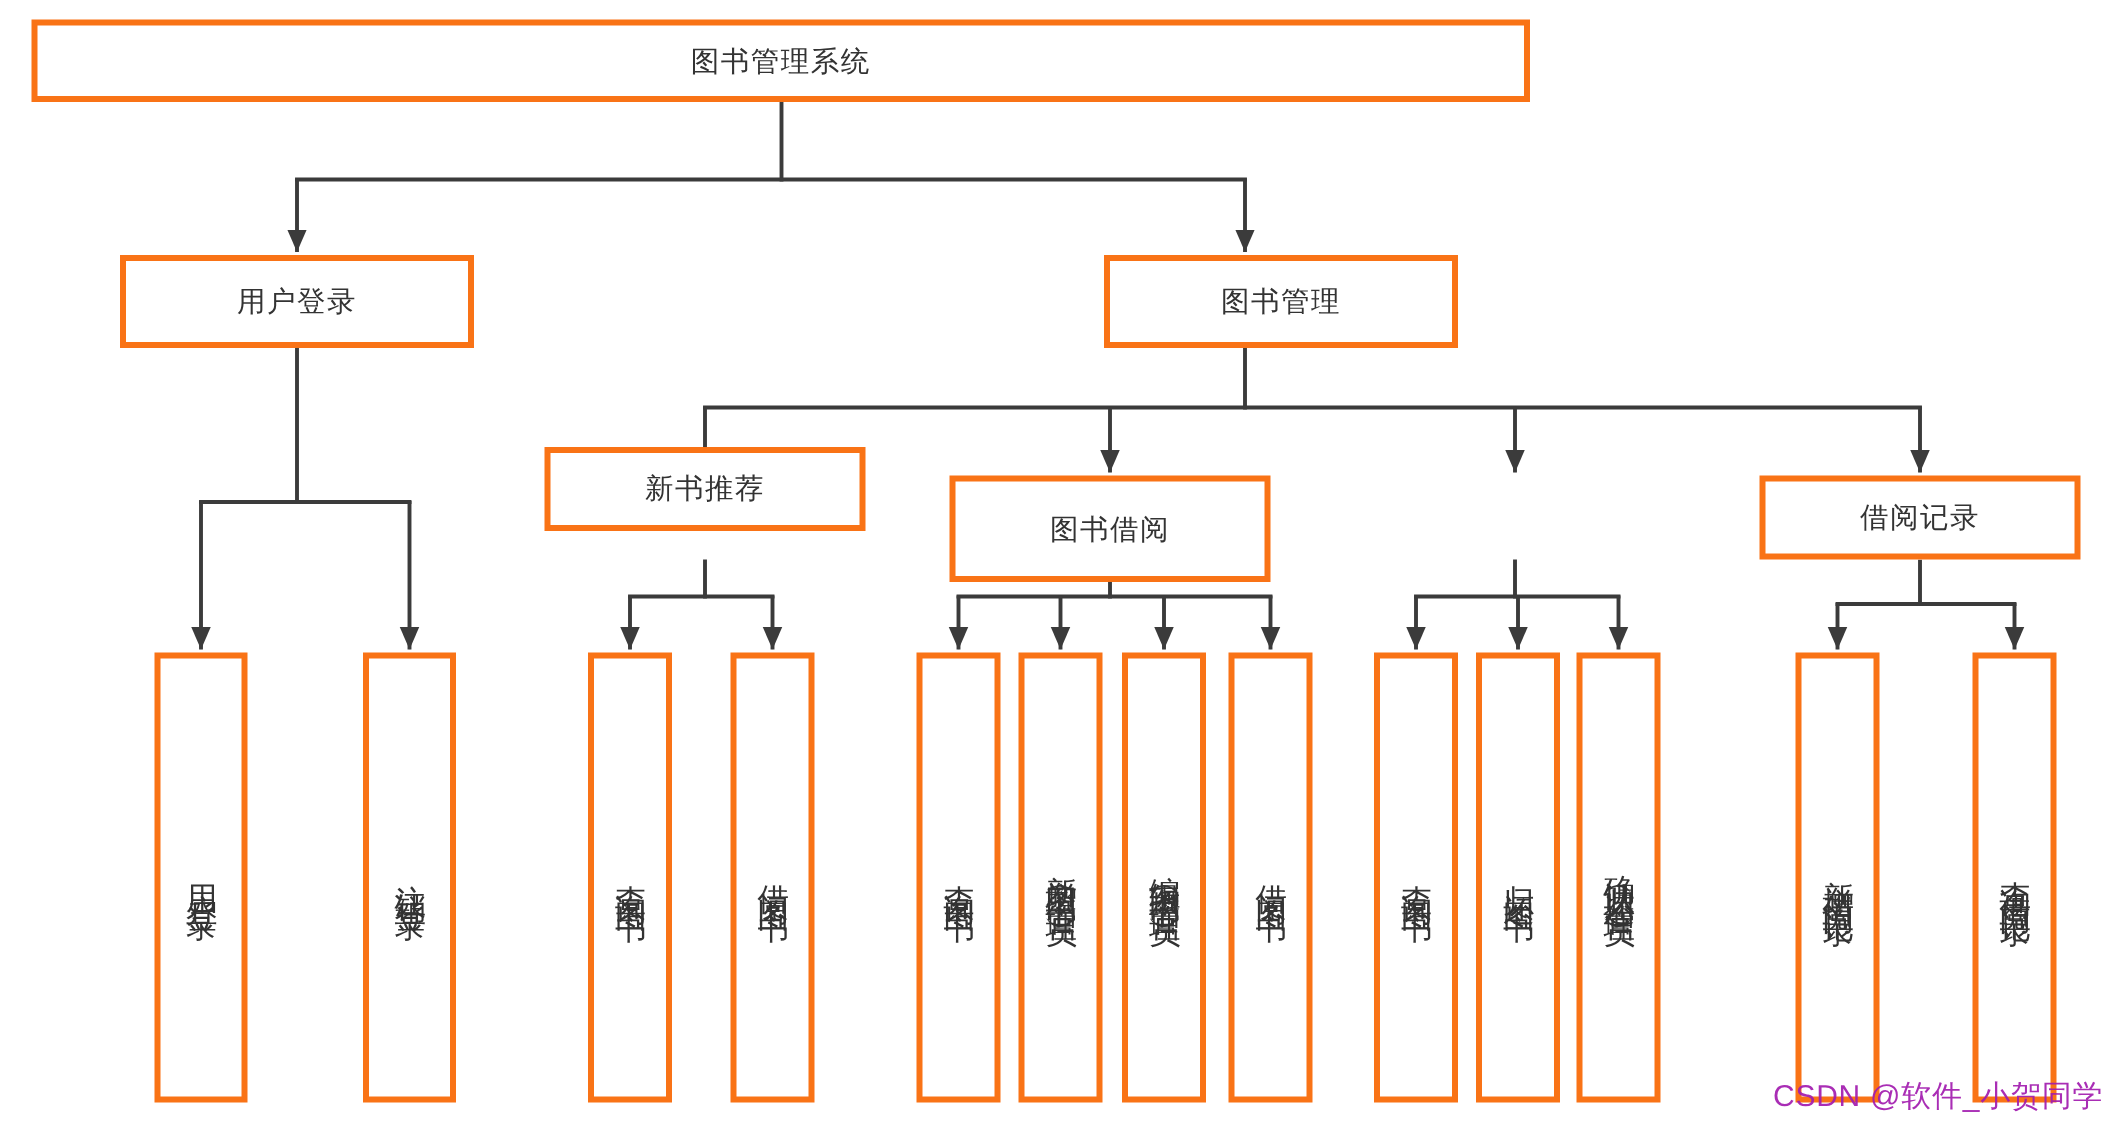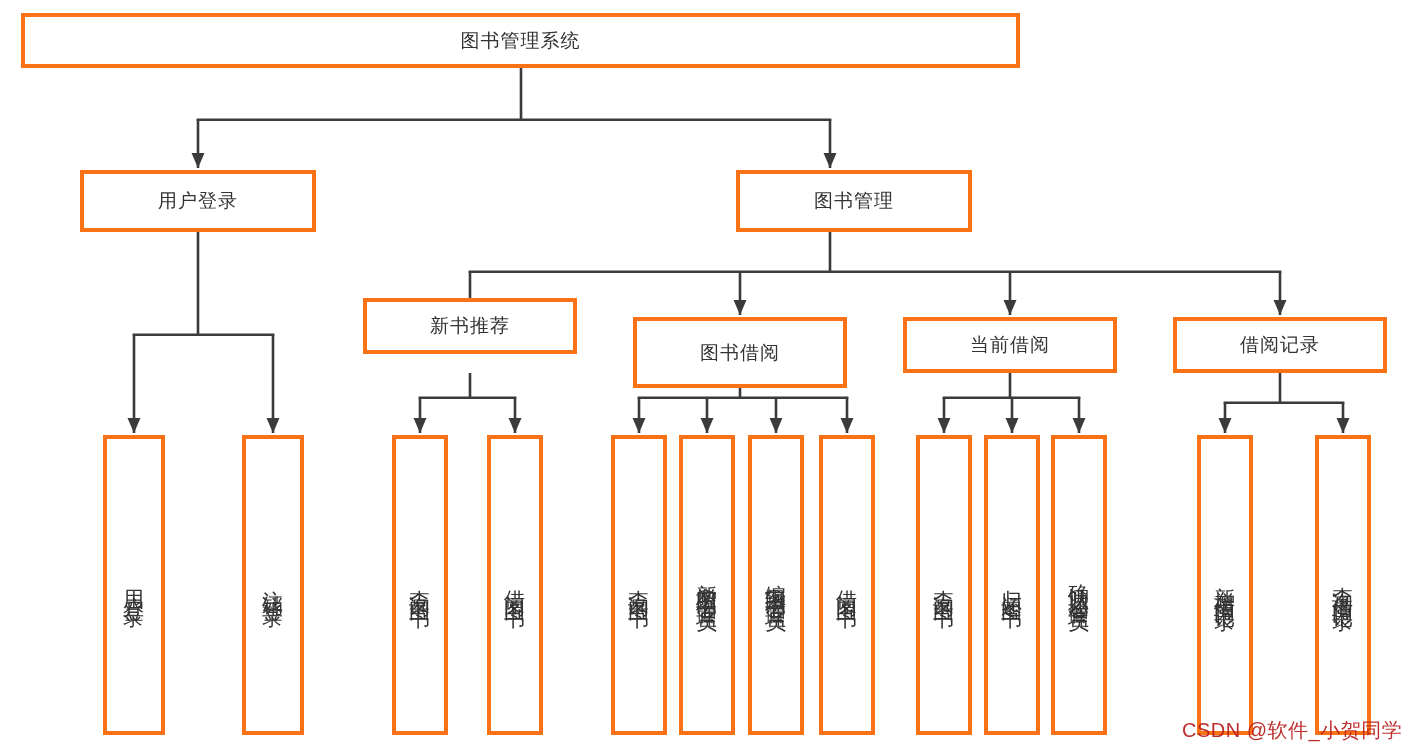--- a/index.html
+++ b/index.html
@@ -37,21 +37,21 @@
   .leaf-c2 { left:679px;  width:56px; letter-spacing:4px; }
   .leaf-c3 { left:748px;  width:56px; letter-spacing:4px; }
   .leaf-c4 { left:819px;  width:56px; }
   .leaf-d1 { left:916px;  width:56px; }
   .leaf-d2 { left:984px;  width:56px; }
   .leaf-d3 { left:1051px; width:56px; letter-spacing:4px; }
   .leaf-e1 { left:1197px; width:56px; letter-spacing:5px; }
   .leaf-e2 { left:1315px; width:56px; letter-spacing:5px; }
   .watermark {
     position:absolute; left:1182px; top:717px; z-index:5;
-    font-size:20px; color:#b91c1c; opacity:0.92;
+    font-size:20px; color:#a21caf; opacity:0.92;
     white-space:nowrap; letter-spacing:0.5px;
   }
 </style>
 </head>
 <body>
 
 <div class="canvas">
 
   <svg class="edges" width="1405" height="747" viewBox="0 0 1405 747" xmlns="http://www.w3.org/2000/svg">
     <defs>
@@ -110,21 +110,20 @@
     </g>
   </svg>
 
   <div class="box h-box root-box">图书管理系统</div>
 
   <div class="box h-box n-user-login">用户登录</div>
   <div class="box h-box n-book-mgmt">图书管理</div>
 
   <div class="box h-box n-new-book">新书推荐</div>
   <div class="box h-box n-book-borrow">图书借阅</div>
-  <div class="box h-box n-cur-borrow">当前借阅</div>
   <div class="box h-box n-borrow-rec">借阅记录</div>
 
   <div class="box v-box leaf-a1">用户登录</div>
   <div class="box v-box leaf-a2">注销登录</div>
 
   <div class="box v-box leaf-b1">查询图书</div>
   <div class="box v-box leaf-b2">借阅图书</div>
 
   <div class="box v-box leaf-c1">查询图书</div>
   <div class="box v-box leaf-c2">新增图书（管理员）</div>

